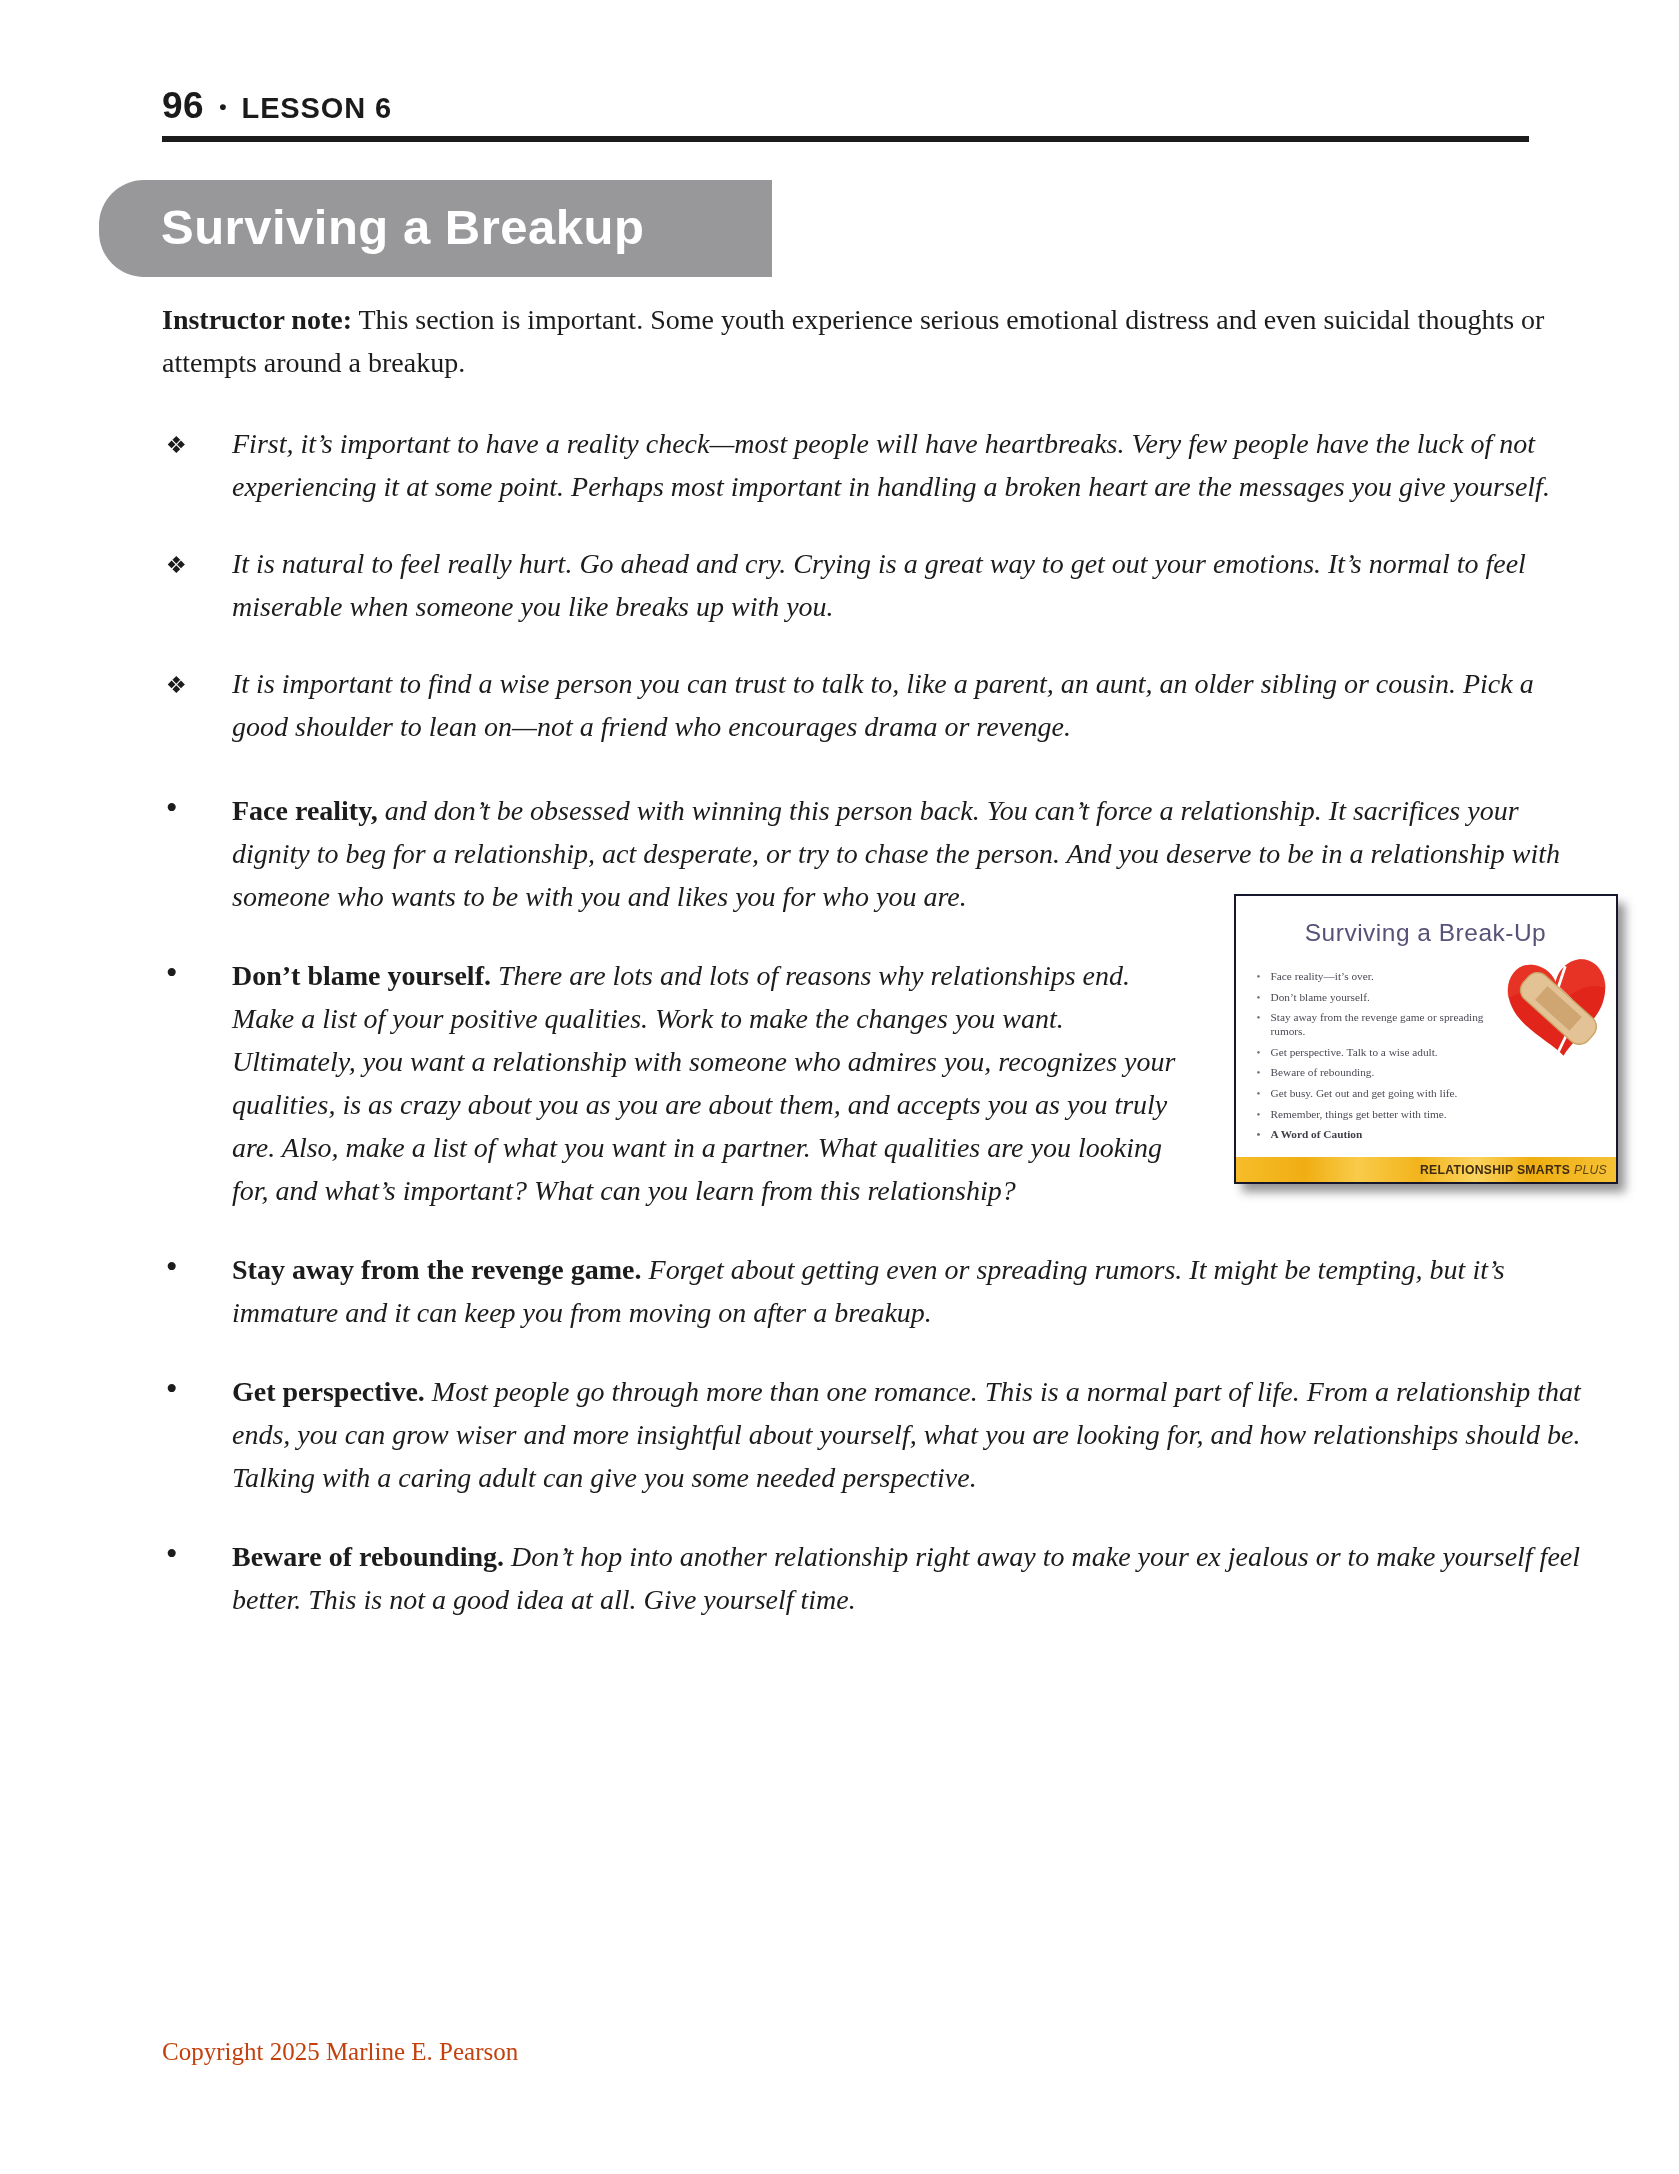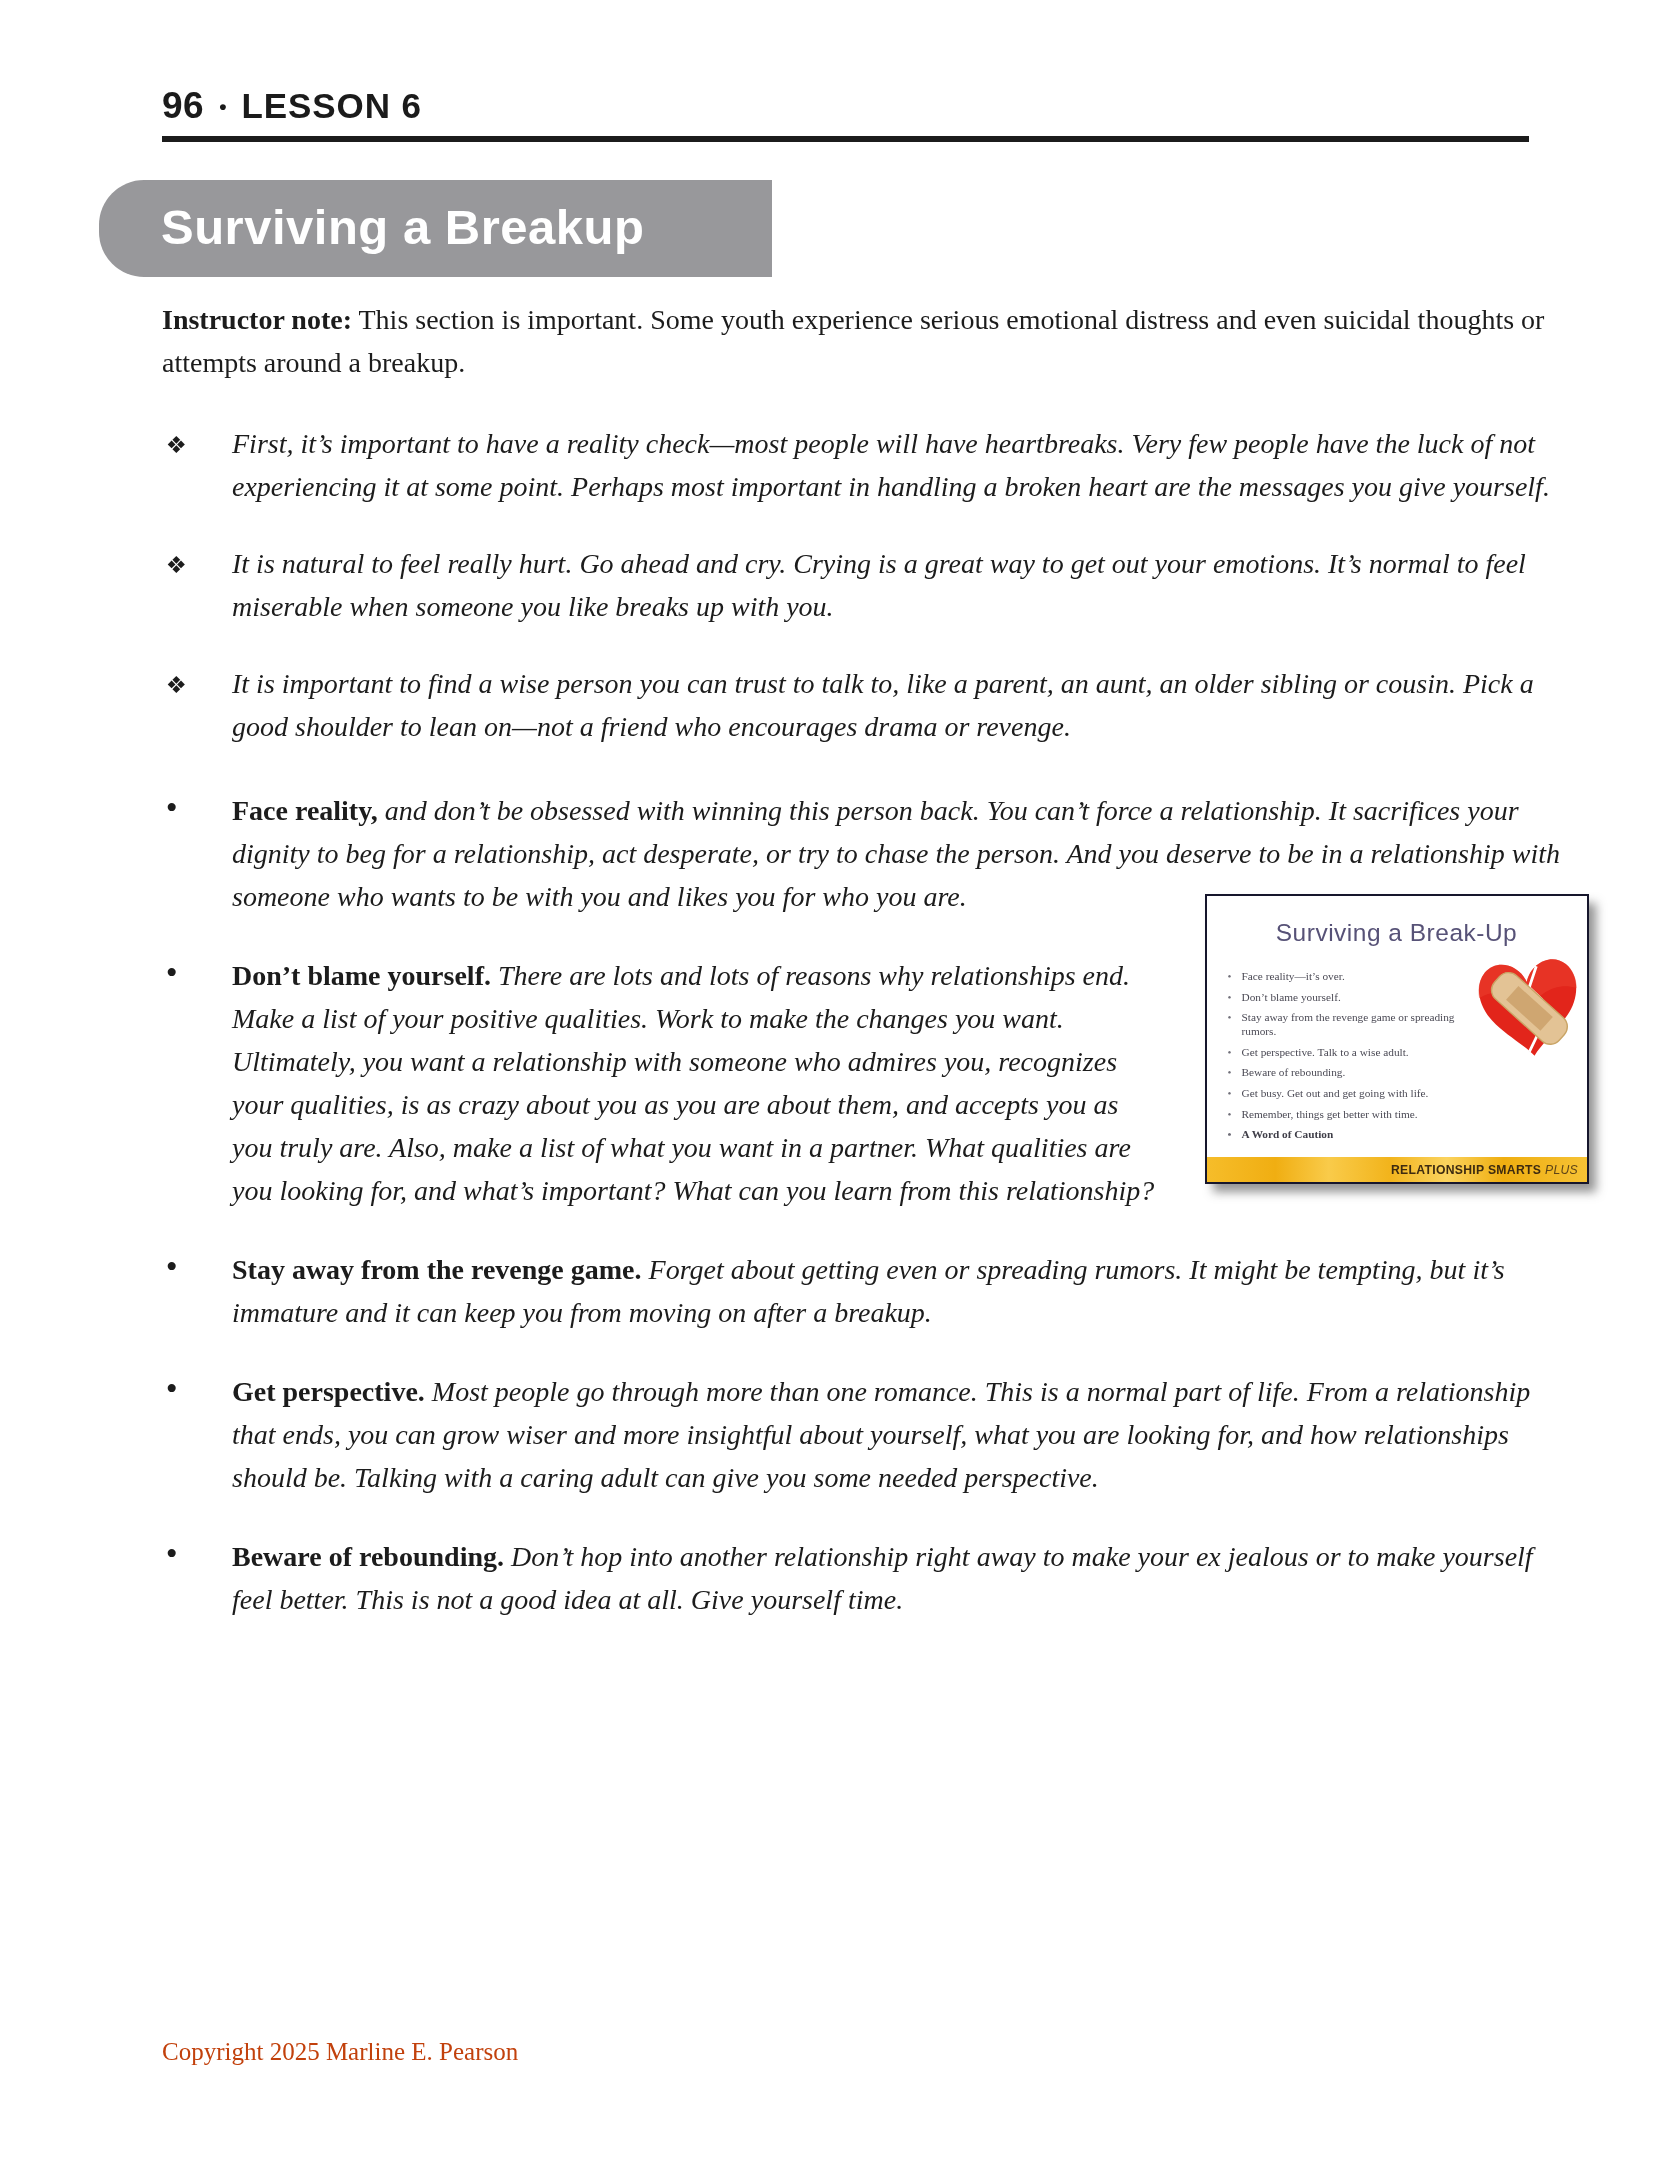--- a/index.html
+++ b/index.html
@@ -2,31 +2,31 @@
 <html style="font-size:15px"><head>
 <meta charset="utf-8">
 <style>
   html,body { margin:0; padding:0; background:#e8e8e8; }
   .page {
     position:relative;
     width:1680px; height:2174px;
     margin:0 auto;
     background:#ffffff;
     box-sizing:border-box;
-    padding:0 116px 0 162px;
+    padding:0 87px 0 162px;
     font-family:"Liberation Serif", serif;
     color:#1c1c1c;
     overflow:hidden;
   }
 
   
   .header { margin-top:85px; display:flex; align-items:baseline; font-family:"Liberation Sans", sans-serif; font-weight:bold; color:#1b1b1b; }
   .page-number { font-size:37px; letter-spacing:0.5px; }
   .header-sep { font-size:21px; margin:0 15px; position:relative; top:-3.8px; }
-  .lesson-label { font-size:35px; letter-spacing:0.9px; }
+  .lesson-label { font-size:29px; letter-spacing:0.9px; }
   .header-rule { height:5.6px; background:#1c1c1c; margin-top:9.4px; width:1367px; }
 
   
   .banner {
     margin-top:38px; margin-left:-63px;
     width:673px; height:97px;
     background:#98989b;
     border-radius:45px 0 0 45px;
   }
   .banner-title {

